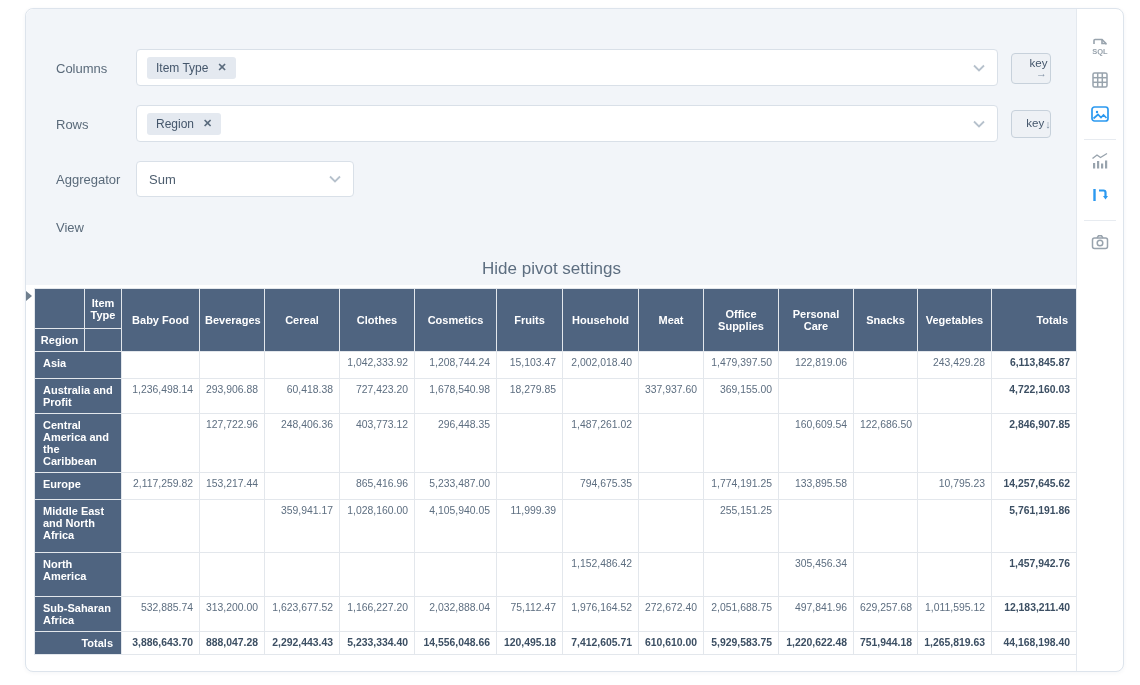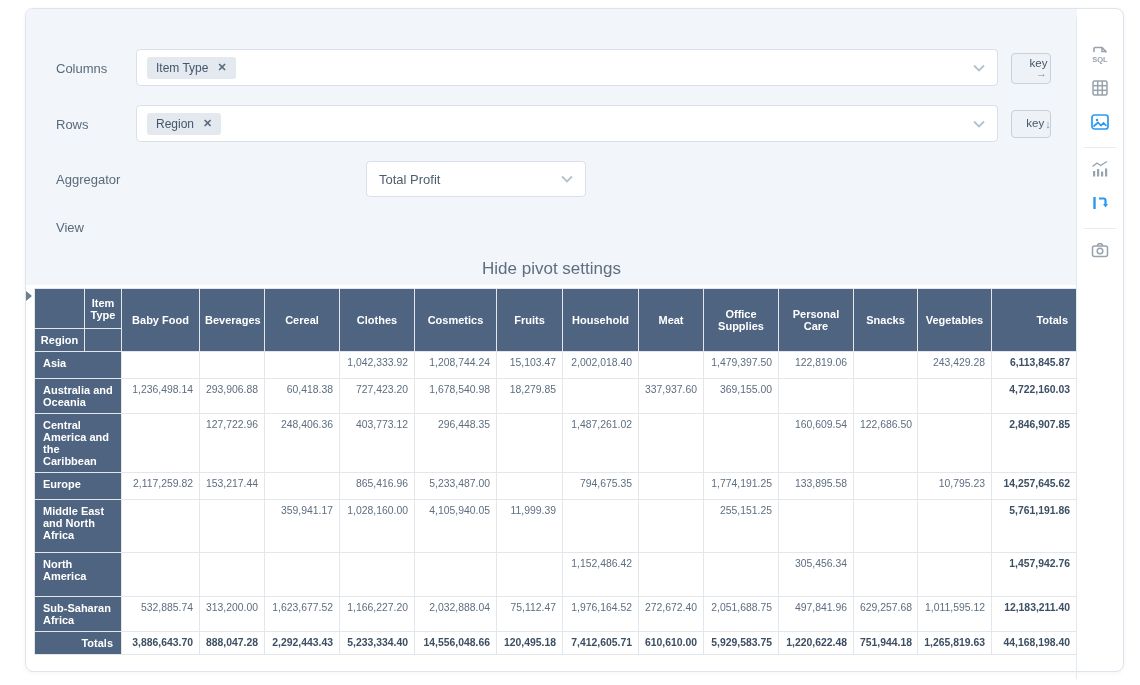--- a/index.html
+++ b/index.html
@@ -9,21 +9,21 @@
   }
   *{box-sizing:border-box;margin:0;padding:0;}
   html,body{width:1140px;height:685px;background:#ffffff;font-family:"Liberation Sans",sans-serif;}
   .card{
     position:absolute;left:25px;top:8px;width:1099px;height:664px;
     background:#fff;border:1px solid #dde4ec;border-radius:8px;
     box-shadow:0 1px 4px rgba(40,60,90,.05);
   }
   .main{position:absolute;left:0;top:0;width:1051px;height:100%;}
   .sidebar{
-    position:absolute;right:0;top:8px;width:47px;height:100%;
+    position:absolute;right:0;top:0;width:47px;height:100%;
     border-left:1px solid #e4e9ef;padding-top:22px;
     display:flex;flex-direction:column;align-items:center;
   }
   .side-icon{width:30px;height:30px;display:flex;align-items:center;justify-content:center;
     color:#98a3ad;cursor:pointer;margin-bottom:4px;}
   .side-icon.active{color:var(--accent);}
   .side-divider{width:32px;border-top:1px solid #e7ebf0;margin:6px 0;}
   
   .settings-panel{position:absolute;left:0;top:0;width:100%;height:276px;background:var(--panel-bg);
     border-radius:8px 0 0 0;}
@@ -91,22 +91,22 @@
         <svg class="chev" width="12" height="8" viewBox="0 0 12 8">
             <path d="M1 1.5 L6 6.5 L11 1.5" stroke="#b6c1cc" stroke-width="1.8" fill="none"></path>
           </svg>
       </div>
       <button class="key-btn inline" style="left:985px;top:101px;width:40px;height:28px;">
         <span>key</span>
         <span class="arrow">↓</span>
       </button>
 
       <div class="lbl" style="left:30px;top:163px;">Aggregator</div>
-      <div class="select sselect" style="left:340px;top:152px;width:220px;height:36px;">
-        <span>Total Profit</span>
+      <div class="select sselect" style="left:110px;top:152px;width:218px;height:36px;">
+        <span>Sum</span>
         <svg class="chev" width="12" height="8" viewBox="0 0 12 8">
             <path d="M1 1.5 L6 6.5 L11 1.5" stroke="#b6c1cc" stroke-width="1.8" fill="none"></path>
           </svg>
       </div>
 
       <div class="lbl" style="left:30px;top:211px;">View</div>
 
       <div class="hide-link">Hide pivot settings</div>
     </div>
 
@@ -164,21 +164,21 @@
             <td class="num">15,103.47</td>
             <td class="num">2,002,018.40</td>
             <td class="num"></td>
             <td class="num">1,479,397.50</td>
             <td class="num">122,819.06</td>
             <td class="num"></td>
             <td class="num">243,429.28</td>
             <td class="num total-col">6,113,845.87</td>
           </tr>
           <tr style="height: 34px;">
-            <th class="row-label" colspan="2">Australia and Oceania</th>
+            <th class="row-label" colspan="2">Australia and Profit</th>
             <td class="num">1,236,498.14</td>
             <td class="num">293,906.88</td>
             <td class="num">60,418.38</td>
             <td class="num">727,423.20</td>
             <td class="num">1,678,540.98</td>
             <td class="num">18,279.85</td>
             <td class="num"></td>
             <td class="num">337,937.60</td>
             <td class="num">369,155.00</td>
             <td class="num"></td>

